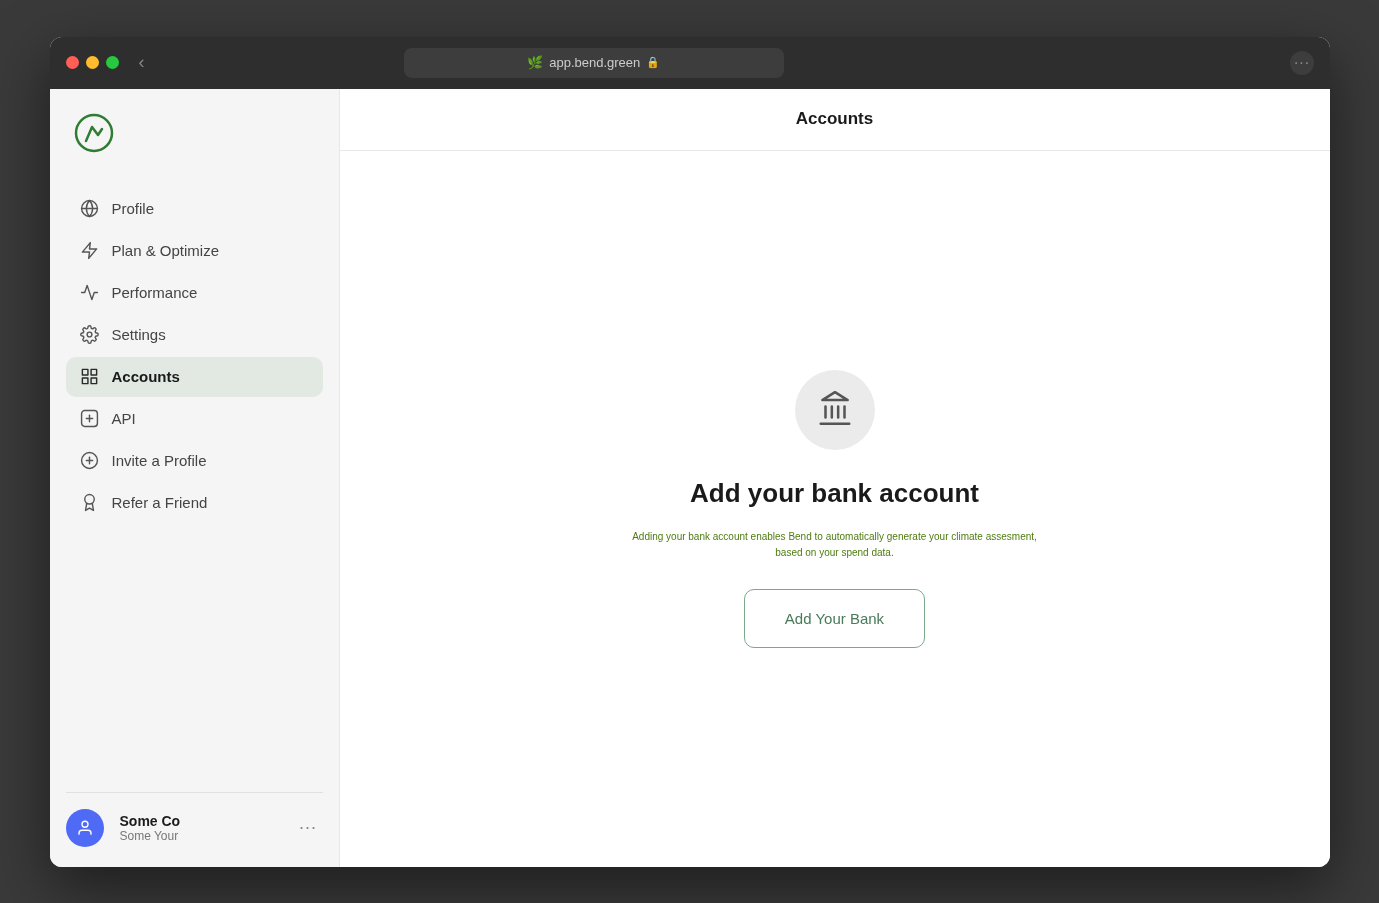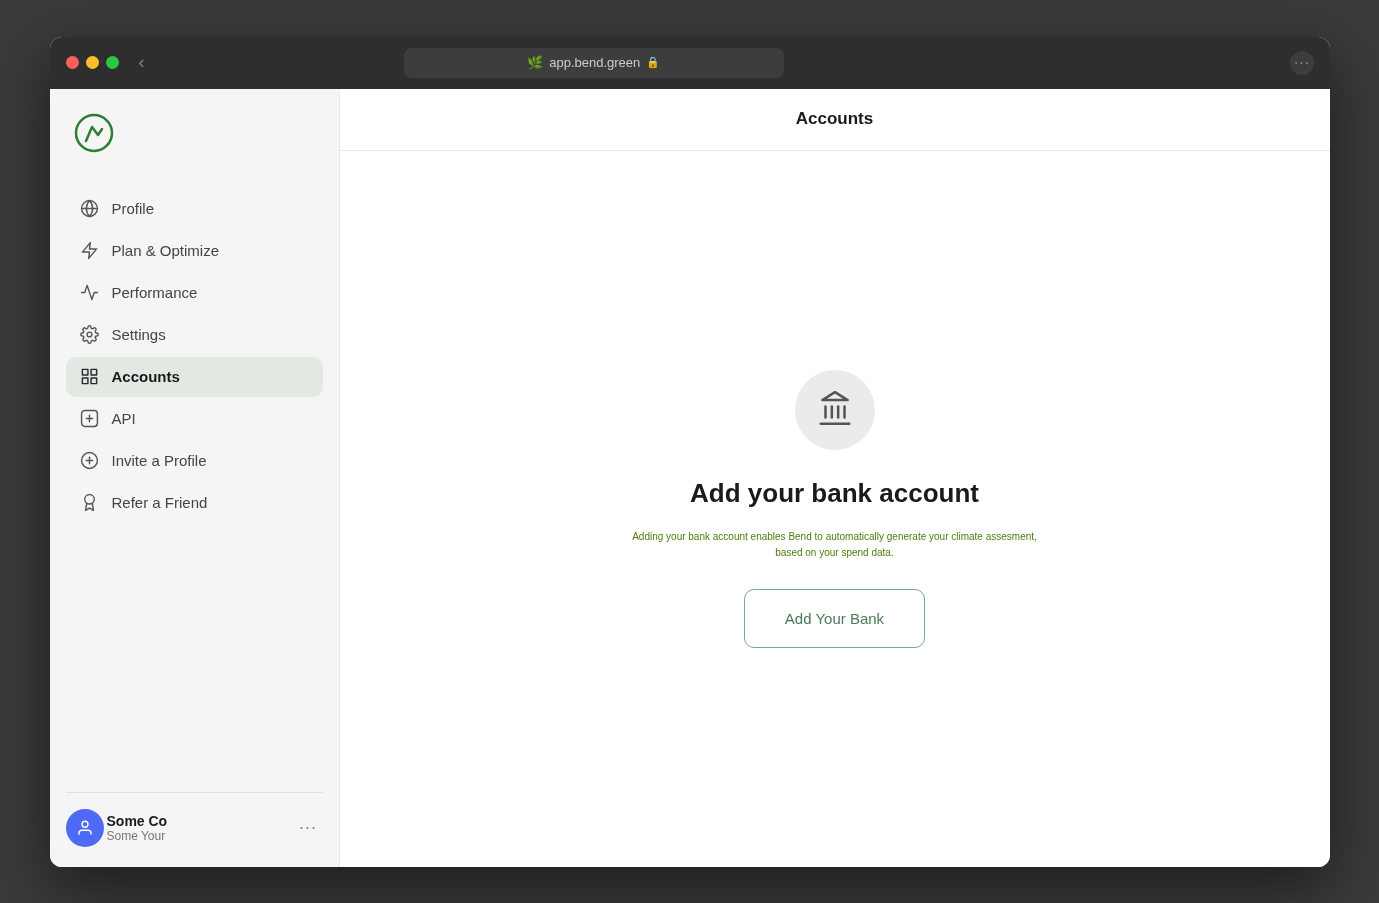--- a/index.html
+++ b/index.html
@@ -156,21 +156,21 @@
 
     .nav-item.active .nav-icon {
       color: #2a2a2a;
     }
 
     .sidebar-footer {
       border-top: 1px solid #e0e0e0;
       padding-top: 16px;
       display: flex;
       align-items: center;
-      gap: 3px;
+      gap: 16px;
     }
 
     .user-avatar {
       width: 38px;
       height: 38px;
       border-radius: 50%;
       background: #4f6af5;
       display: flex;
       align-items: center;
       justify-content: center;

